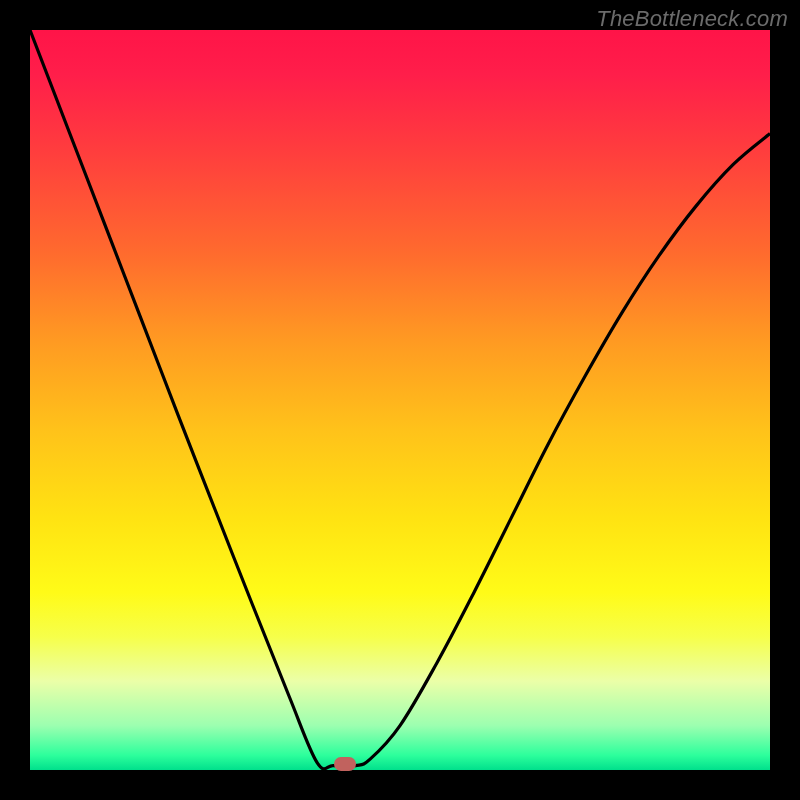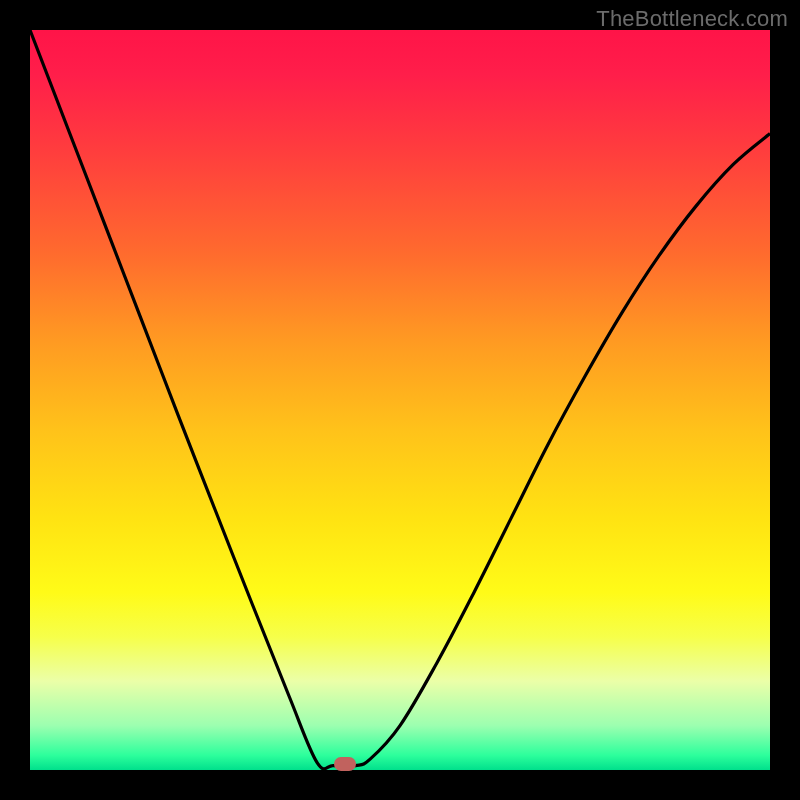--- a/index.html
+++ b/index.html
@@ -9,20 +9,21 @@
     height: 800px;
     overflow: hidden;
     background: #000;
     font-family: Arial, Helvetica, sans-serif;
   }
   .frame {
     position: relative;
     width: 800px;
     height: 800px;
     background: #000;
+    font-style: italic;
   }
   .plot-area {
     position: absolute;
     left: 30px;
     top: 30px;
     width: 740px;
     height: 740px;
     background: linear-gradient(to bottom,
       #ff1448 0%,
       #ff1e4a 6%,

